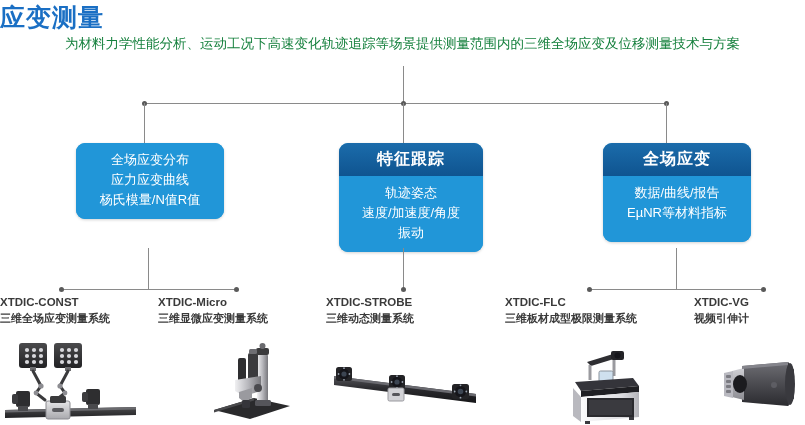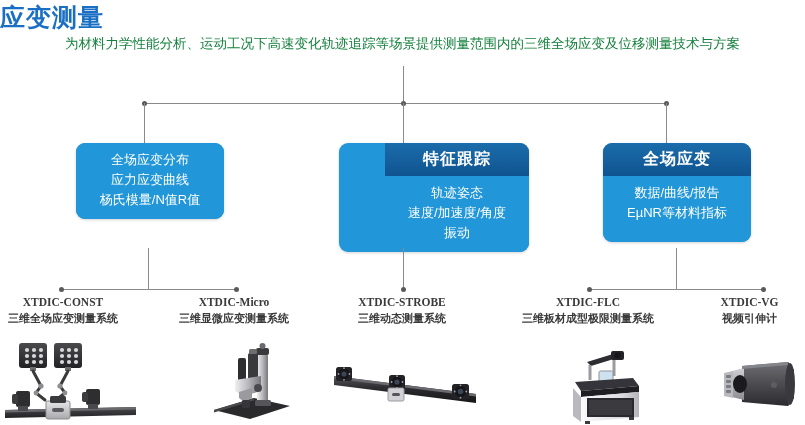--- a/index.html
+++ b/index.html
@@ -57,21 +57,21 @@
     text-align:center;
   }
   .card-body .ln{
     color:#ffffff;
     font-size:13px;
     line-height:20px;
     white-space:nowrap;
   }
 
   
-  .prod-label{position:absolute;text-align:center;font-family:Liberation Serif, serif;}
+  .prod-label{position:absolute;text-align:left;}
   .prod-code{
     font-size:11.5px;font-weight:bold;color:#3a3a3a;
     line-height:15px;white-space:nowrap;
   }
   .prod-desc{
     font-size:11px;font-weight:bold;color:#3a3a3a;
     line-height:16px;white-space:nowrap;
   }
 
   
@@ -96,21 +96,21 @@
   <div class="vline" style="left:666px;top:103px;height:40px;"></div>
 
   <div class="card" style="left:76px;top:143px;width:148px;">
     <div class="card-body">
       <div class="ln">全场应变分布</div>
       <div class="ln">应力应变曲线</div>
       <div class="ln">杨氏模量/N值R值</div>
     </div>
   </div>
 
-  <div class="card" style="left:339px;top:143px;width:144px;padding-left:46px;">
+  <div class="card" style="left:339px;top:143px;width:144px;">
     <div class="card-head">特征跟踪</div>
     <div class="card-body">
       <div class="ln">轨迹姿态</div>
       <div class="ln">速度/加速度/角度</div>
       <div class="ln">振动</div>
     </div>
   </div>
 
   <div class="card" style="left:603px;top:143px;width:148px;">
     <div class="card-head">全场应变</div>

